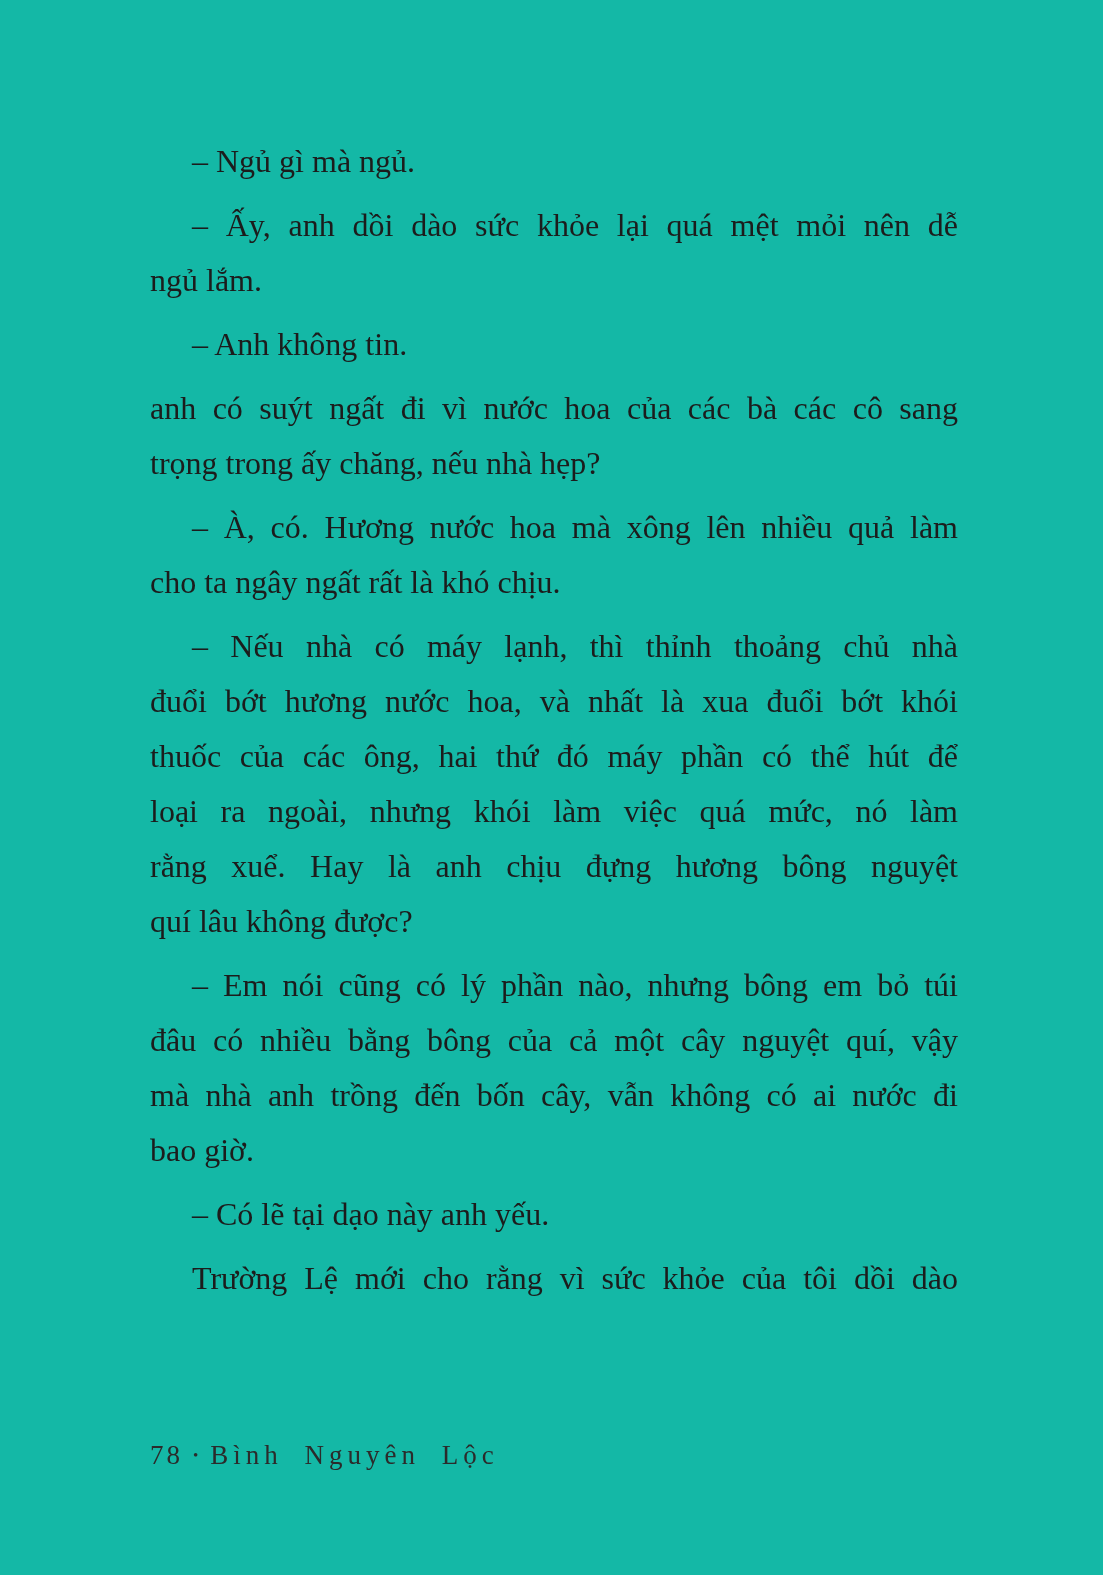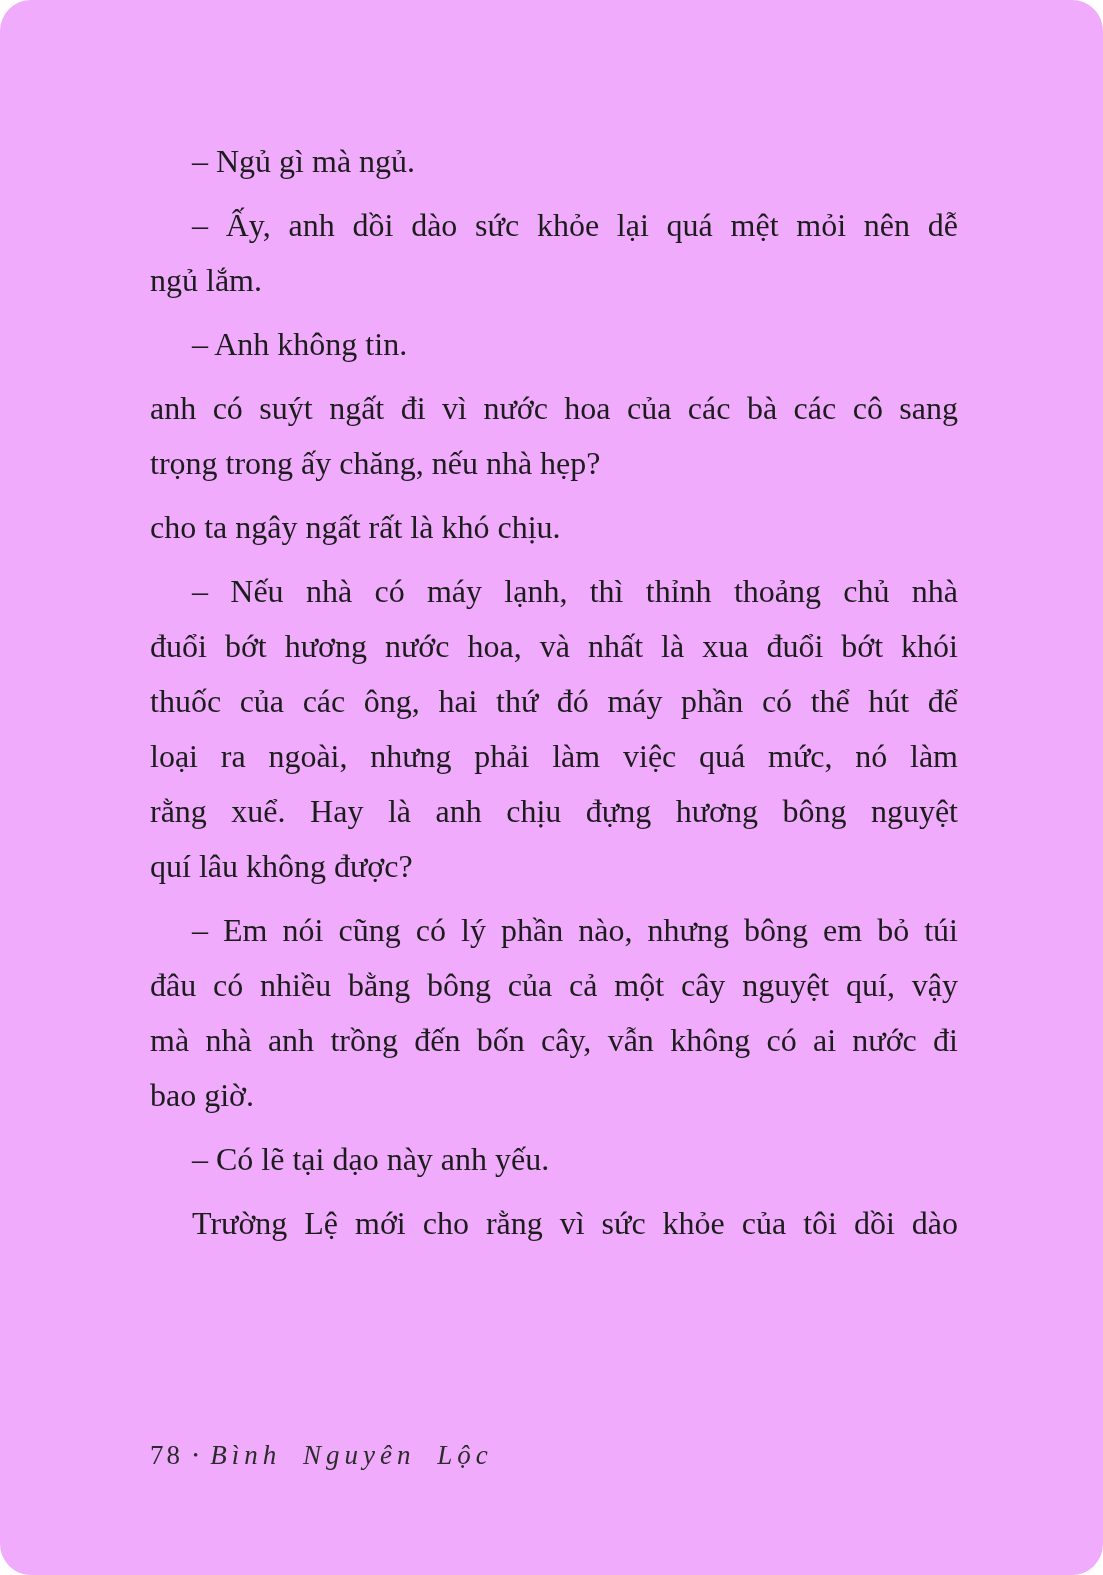--- a/index.html
+++ b/index.html
@@ -4,25 +4,24 @@
 <style>
   html, body {
     margin: 0;
     padding: 0;
     background: #ffffff;
   }
   .page {
     position: relative;
     width: 1103px;
     height: 1575px;
-    background: #f0abfc;
+    background: #14b8a6;
     font-family: "Liberation Serif", "DejaVu Serif", serif;
     color: #1c1c1c;
     overflow: hidden;
-    border-radius: 31px;
   }
   .body-text {
     position: absolute;
     left: 150px;
     top: 134px;
     width: 808px;
     font-size: 32px;
     line-height: 55px;
   }
   .para {
@@ -50,21 +49,20 @@
   }
   .page-num {
     letter-spacing: 3px;
   }
   .sep {
     font-size: 15px;
     align-self: center;
     margin: 0 12px 0 10px;
   }
   .author {
-    font-style: italic;
     letter-spacing: 5px;
     word-spacing: 10px;
   }
 </style>
 </head>
 <body>
 
 <div class="page">
 
   <main class="body-text">
@@ -81,28 +79,29 @@
     <div class="para">
       <div class="line indent last">– Anh không tin.</div>
     </div>
 
     <div class="para">
       <div class="line">anh có suýt ngất đi vì nước hoa của các bà các cô sang</div>
       <div class="line last">trọng trong ấy chăng, nếu nhà hẹp?</div>
     </div>
 
     <div class="para">
+      <div class="line indent">– À, có. Hương nước hoa mà xông lên nhiều quả làm</div>
       <div class="line last">cho ta ngây ngất rất là khó chịu.</div>
     </div>
 
     <div class="para">
       <div class="line indent">– Nếu nhà có máy lạnh, thì thỉnh thoảng chủ nhà</div>
       <div class="line">đuổi bớt hương nước hoa, và nhất là xua đuổi bớt khói</div>
       <div class="line">thuốc của các ông, hai thứ đó máy phần có thể hút để</div>
-      <div class="line">loại ra ngoài, nhưng phải làm việc quá mức, nó làm</div>
+      <div class="line">loại ra ngoài, nhưng khói làm việc quá mức, nó làm</div>
       <div class="line">rằng xuể. Hay là anh chịu đựng hương bông nguyệt</div>
       <div class="line last">quí lâu không được?</div>
     </div>
 
     <div class="para">
       <div class="line indent">– Em nói cũng có lý phần nào, nhưng bông em bỏ túi</div>
       <div class="line">đâu có nhiều bằng bông của cả một cây nguyệt quí, vậy</div>
       <div class="line">mà nhà anh trồng đến bốn cây, vẫn không có ai nước đi</div>
       <div class="line last">bao giờ.</div>
     </div>

